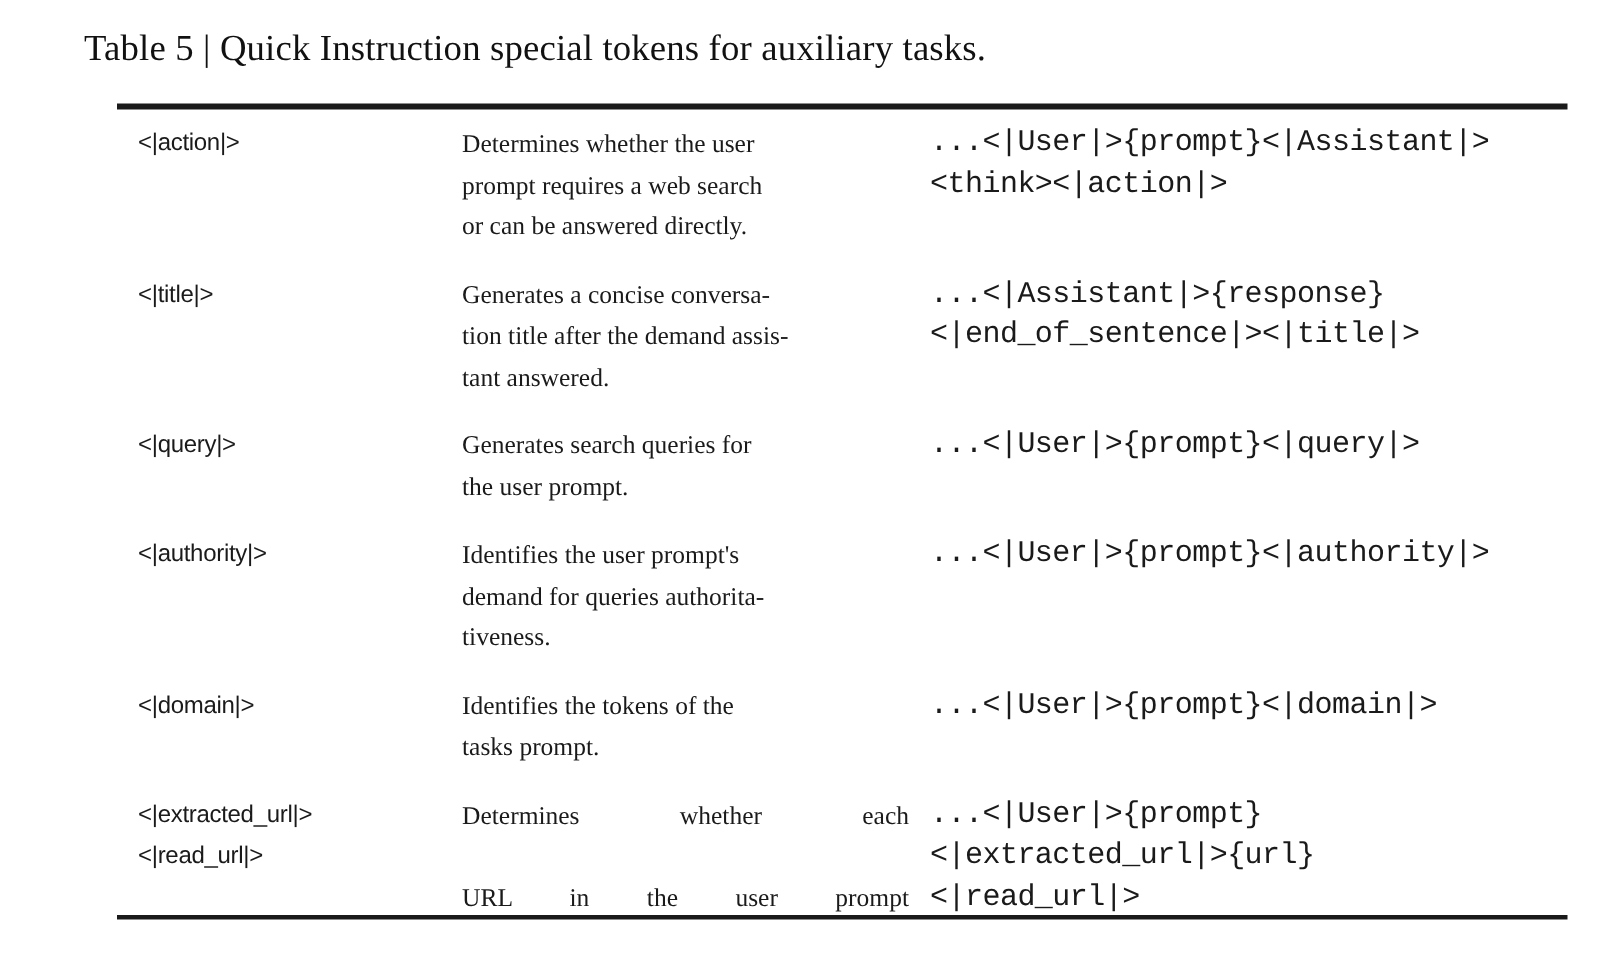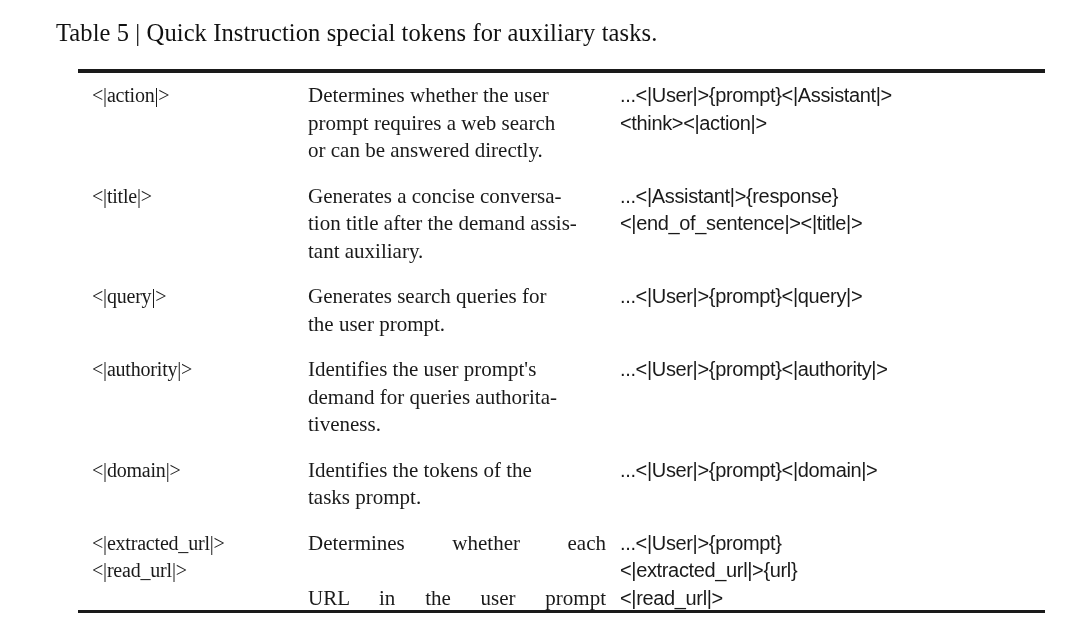--- a/index.html
+++ b/index.html
@@ -63,38 +63,38 @@
     padding: 8px 0 9px 14px;
     color: #111111;
     vertical-align: bottom;
   }
   tbody td {
     vertical-align: top;
     padding: 0;
     color: #1a1a1a;
   }
   .cell-token {
-    font-family: Liberation Serif, serif;
-    font-size: 20px;
+    font-family: Liberation Sans, sans-serif;
+    font-size: 16px;
     line-height: 27.5px;
     letter-spacing: -0.2px;
     padding: 9px 0 9px 14px;
     white-space: nowrap;
   }
   .cell-desc {
     font-family: "Liberation Serif", serif;
-    font-size: 21px;
+    font-size: 17px;
     line-height: 27.5px;
     padding: 9px 14px 9px 0;
     text-align: justify;
     text-justify: inter-word;
     hyphens: manual;
   }
   .cell-fmt {
-    font-family: Liberation Sans, sans-serif;
+    font-family: Liberation Mono, monospace;
     font-size: 20px;
     line-height: 27.5px;
     letter-spacing: -0.35px;
     padding: 9px 0 9px 0;
     white-space: nowrap;
   }
   .cell-desc .ln { display: block; }
   .cell-desc .ln.stretch {
     text-align: justify;
     font-family: Liberation Serif, serif;
@@ -153,21 +153,21 @@
               <span class="ln">&lt;think&gt;&lt;|action|&gt;</span>
             </td>
           </tr>
           <tr>
             <td class="cell-token">
               <span class="ln">&lt;|title|&gt;</span>
             </td>
             <td class="cell-desc">
               <span class="ln">Generates a concise conversa-</span>
               <span class="ln">tion title after the demand assis-</span>
-              <span class="ln">tant auxiliary.</span>
+              <span class="ln">tant answered.</span>
             </td>
             <td class="cell-fmt">
               <span class="ln">...&lt;|Assistant|&gt;{response}</span>
               <span class="ln">&lt;|end_of_sentence|&gt;&lt;|title|&gt;</span>
             </td>
           </tr>
           <tr>
             <td class="cell-token">
               <span class="ln">&lt;|query|&gt;</span>
             </td>

